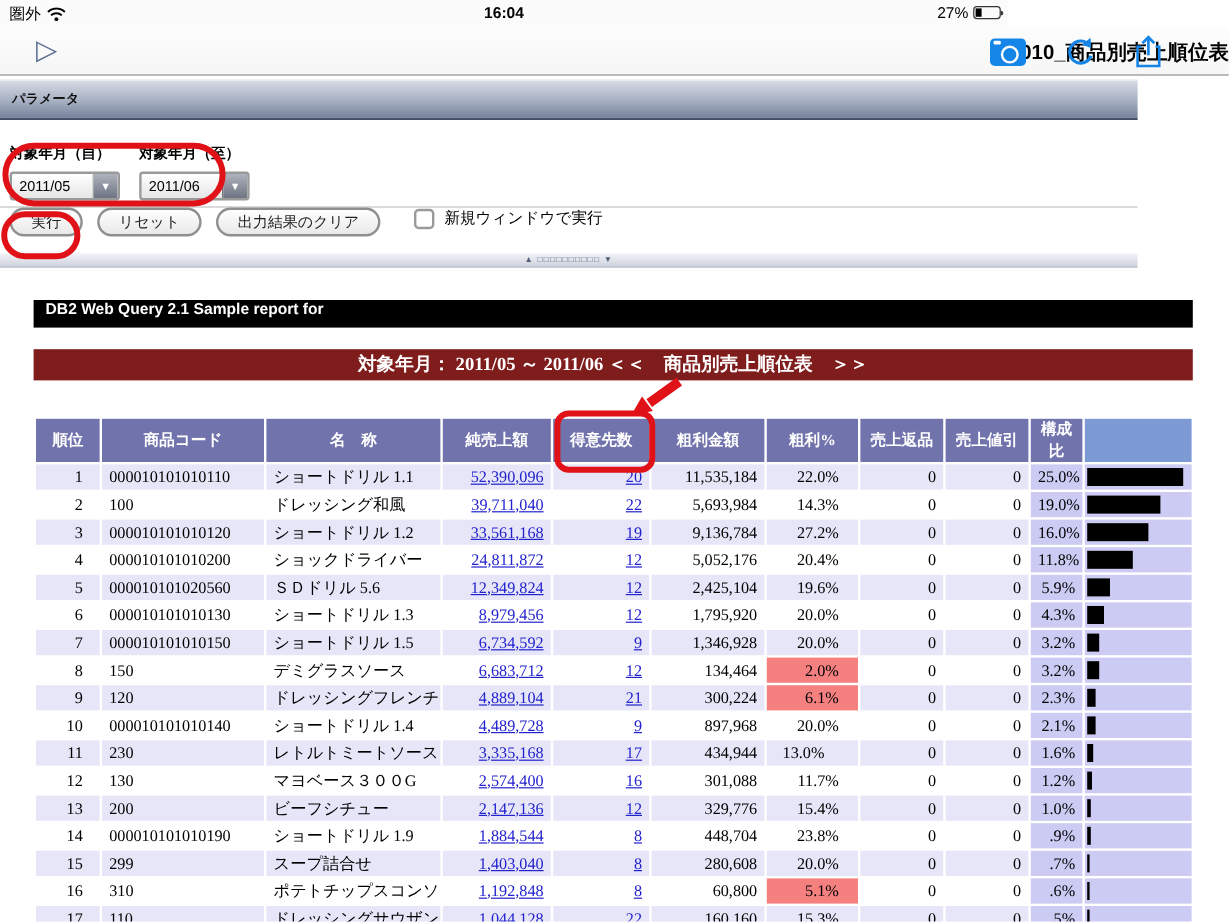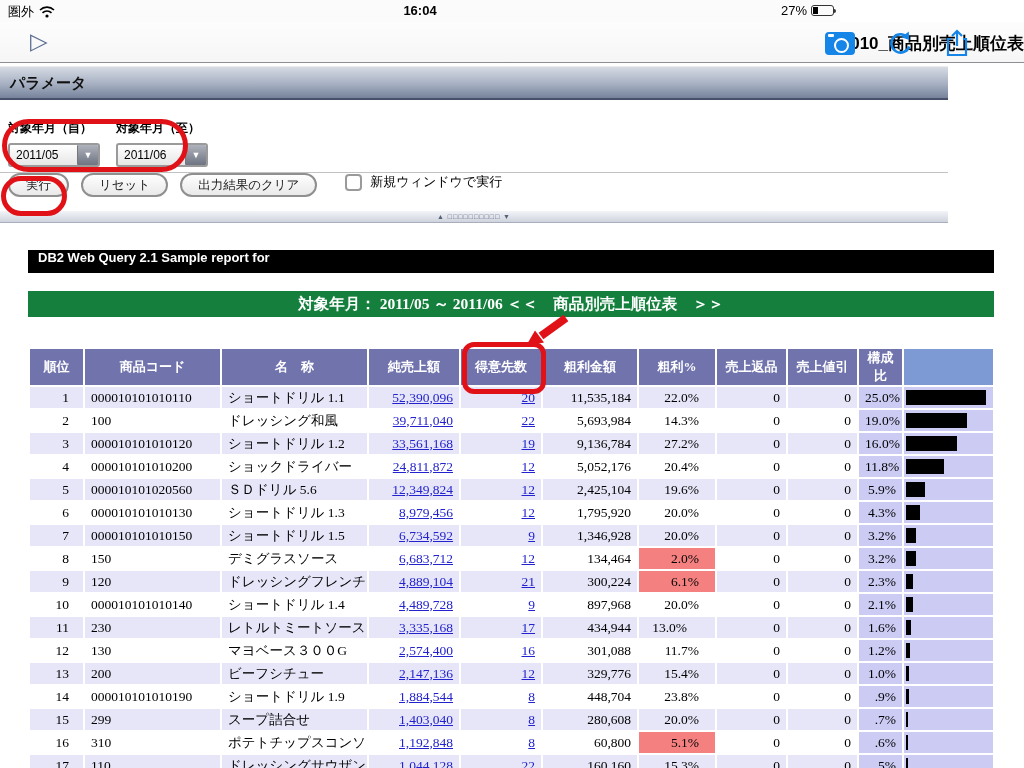--- a/index.html
+++ b/index.html
@@ -26,21 +26,21 @@
   #nav-actions { position:absolute; right:55px; top:7px; display:flex; gap:32px; align-items:center; }
   .cam-btn { width:30px; height:23px; background:#1585e8; border-radius:4px; position:relative; }
   .cam-btn::before { content:""; position:absolute; left:9px; top:6px; width:11px; height:11px;
                      border:2px solid #fff; border-radius:50%; }
   .cam-btn::after { content:""; position:absolute; left:3px; top:2px; width:6px; height:3px; background:#fff; border-radius:1px; }
 
   
   #param-header { position:absolute; left:0; top:66px; width:948px; height:34px;
                   background:linear-gradient(#d6dbe4,#a6b0c2 55%,#76839b);
                   border-top:1px solid #ececec; border-bottom:2px solid #46506a;
-                  font-size:15px; font-weight:bold; color:#111; line-height:32px; padding-left:10px; }
+                  font-size:11px; font-weight:bold; color:#111; line-height:32px; padding-left:10px; }
   #param-body { position:absolute; left:0; top:102px; width:948px; height:70px; background:#fff; }
   .field { position:absolute; top:18px; }
   .field-label { font-size:12px; font-weight:bold; color:#000; margin-bottom:6px; }
   .selectbox { display:flex; align-items:center; width:92px; height:24px;
                border:2px solid #9a9a9a; border-radius:3px; background:linear-gradient(#ffffff,#e6e6e6); }
   .selectbox .val { flex:1; font-size:12px; padding-left:6px; color:#000; }
   .selectbox .arrow { width:21px; height:20px; margin-right:0; border-left:1px solid #777;
                       background:linear-gradient(#aeb2bc,#6e7482); color:#fff; font-size:9px;
                       display:flex; align-items:center; justify-content:center; border-radius:1px; }
 
@@ -56,21 +56,21 @@
   #splitter { position:absolute; left:0; top:210px; width:948px; height:13px;
               background:linear-gradient(#f2f4f8,#cfd3dd); border-top:1px solid #fff; border-bottom:1px solid #a9aebc;
               text-align:center; font-size:7px; color:#55617a; line-height:12px; letter-spacing:1px; }
 
   
   #banner-black { position:absolute; left:28px; top:250px; width:966px; height:23px; background:#000;
                   color:#fff; display:flex; padding-left:10px; }
   #banner-black .t1 { font-size:13px; font-weight:bold; }
   #banner-black .t2 { font-size:14px; font-weight:bold; font-style:italic;
                       font-family:Liberation Serif, serif; margin-left:10px;margin-top:44px; }
-  #banner-purple { position:absolute; left:28px; top:291px; width:966px; height:26px; background:#15803d;
+  #banner-purple { position:absolute; left:28px; top:291px; width:966px; height:26px; background:#7f1d1d;
                    color:#fff; text-align:center; font-family:"Liberation Serif", serif;
                    font-size:15.5px; font-weight:bold; line-height:26px; }
 
   #table-wrap { position:absolute; left:28px; top:347px; width:967px; height:421px; overflow:hidden; }
   table { border-collapse:separate; border-spacing:2px; table-layout:fixed; width:965px;
           font-family:"Liberation Serif", serif; }
   th { background:#7173ad; color:#fff; font-size:13px; font-weight:bold; height:18px; padding:0 4px; }
   th.barcol { background:#7d9ad4; }
   td { font-size:13.5px; color:#000; height:21px; padding:0 6px; white-space:nowrap; overflow:hidden; }
   tr.odd td { background:#e6e6f8; }

